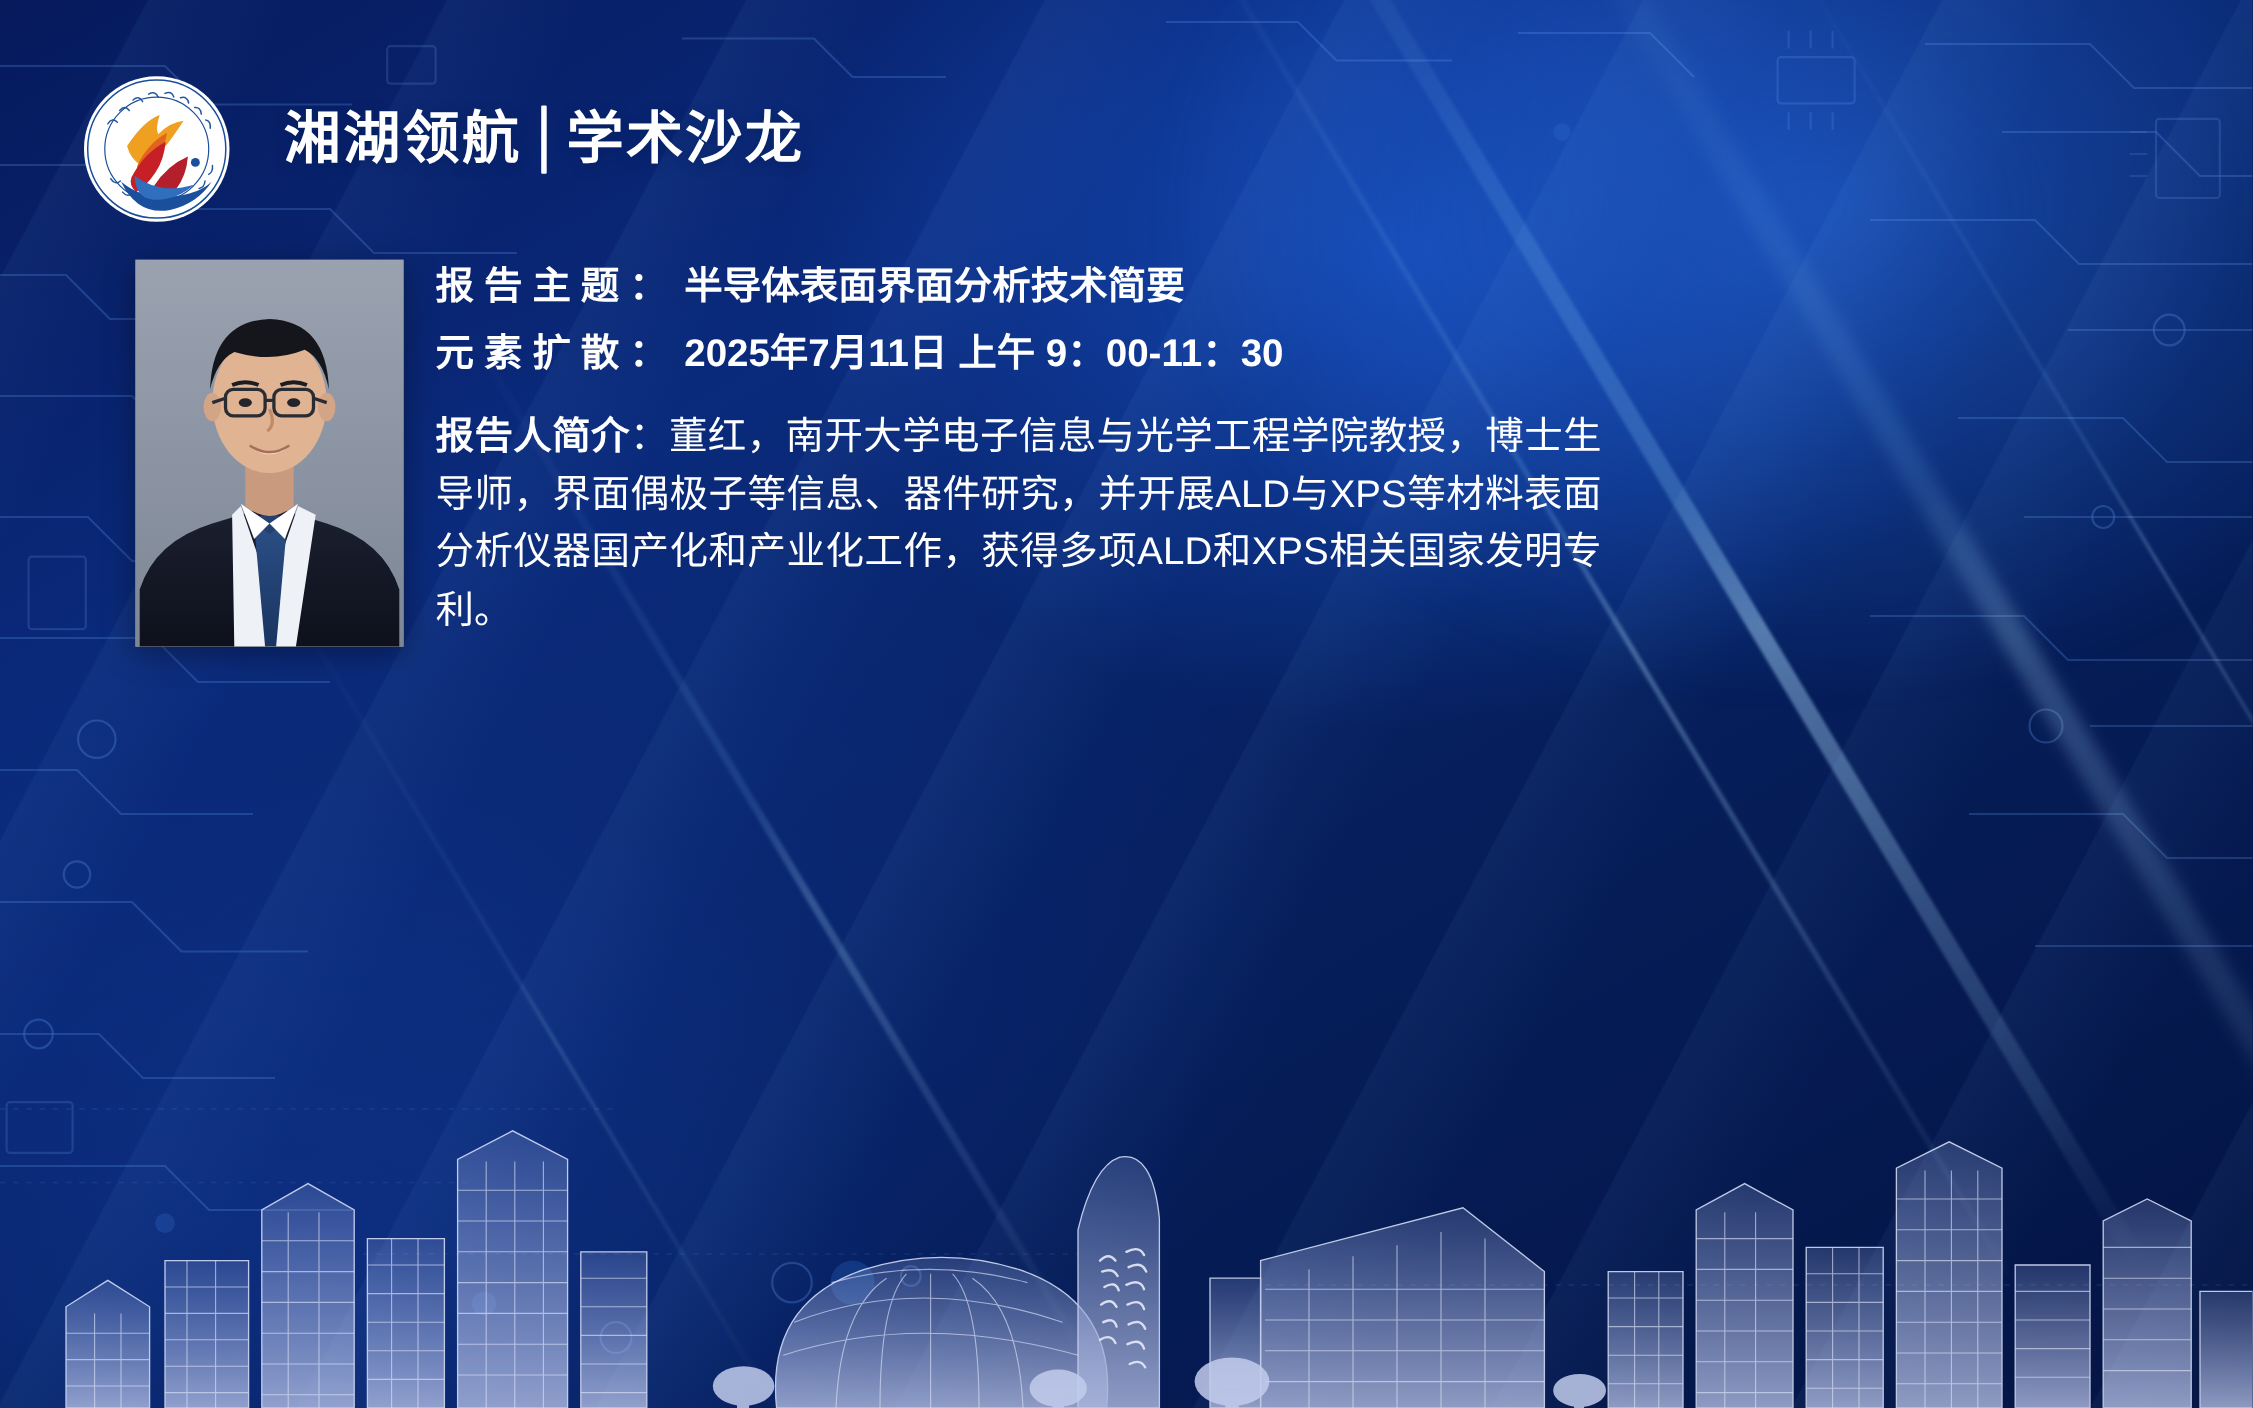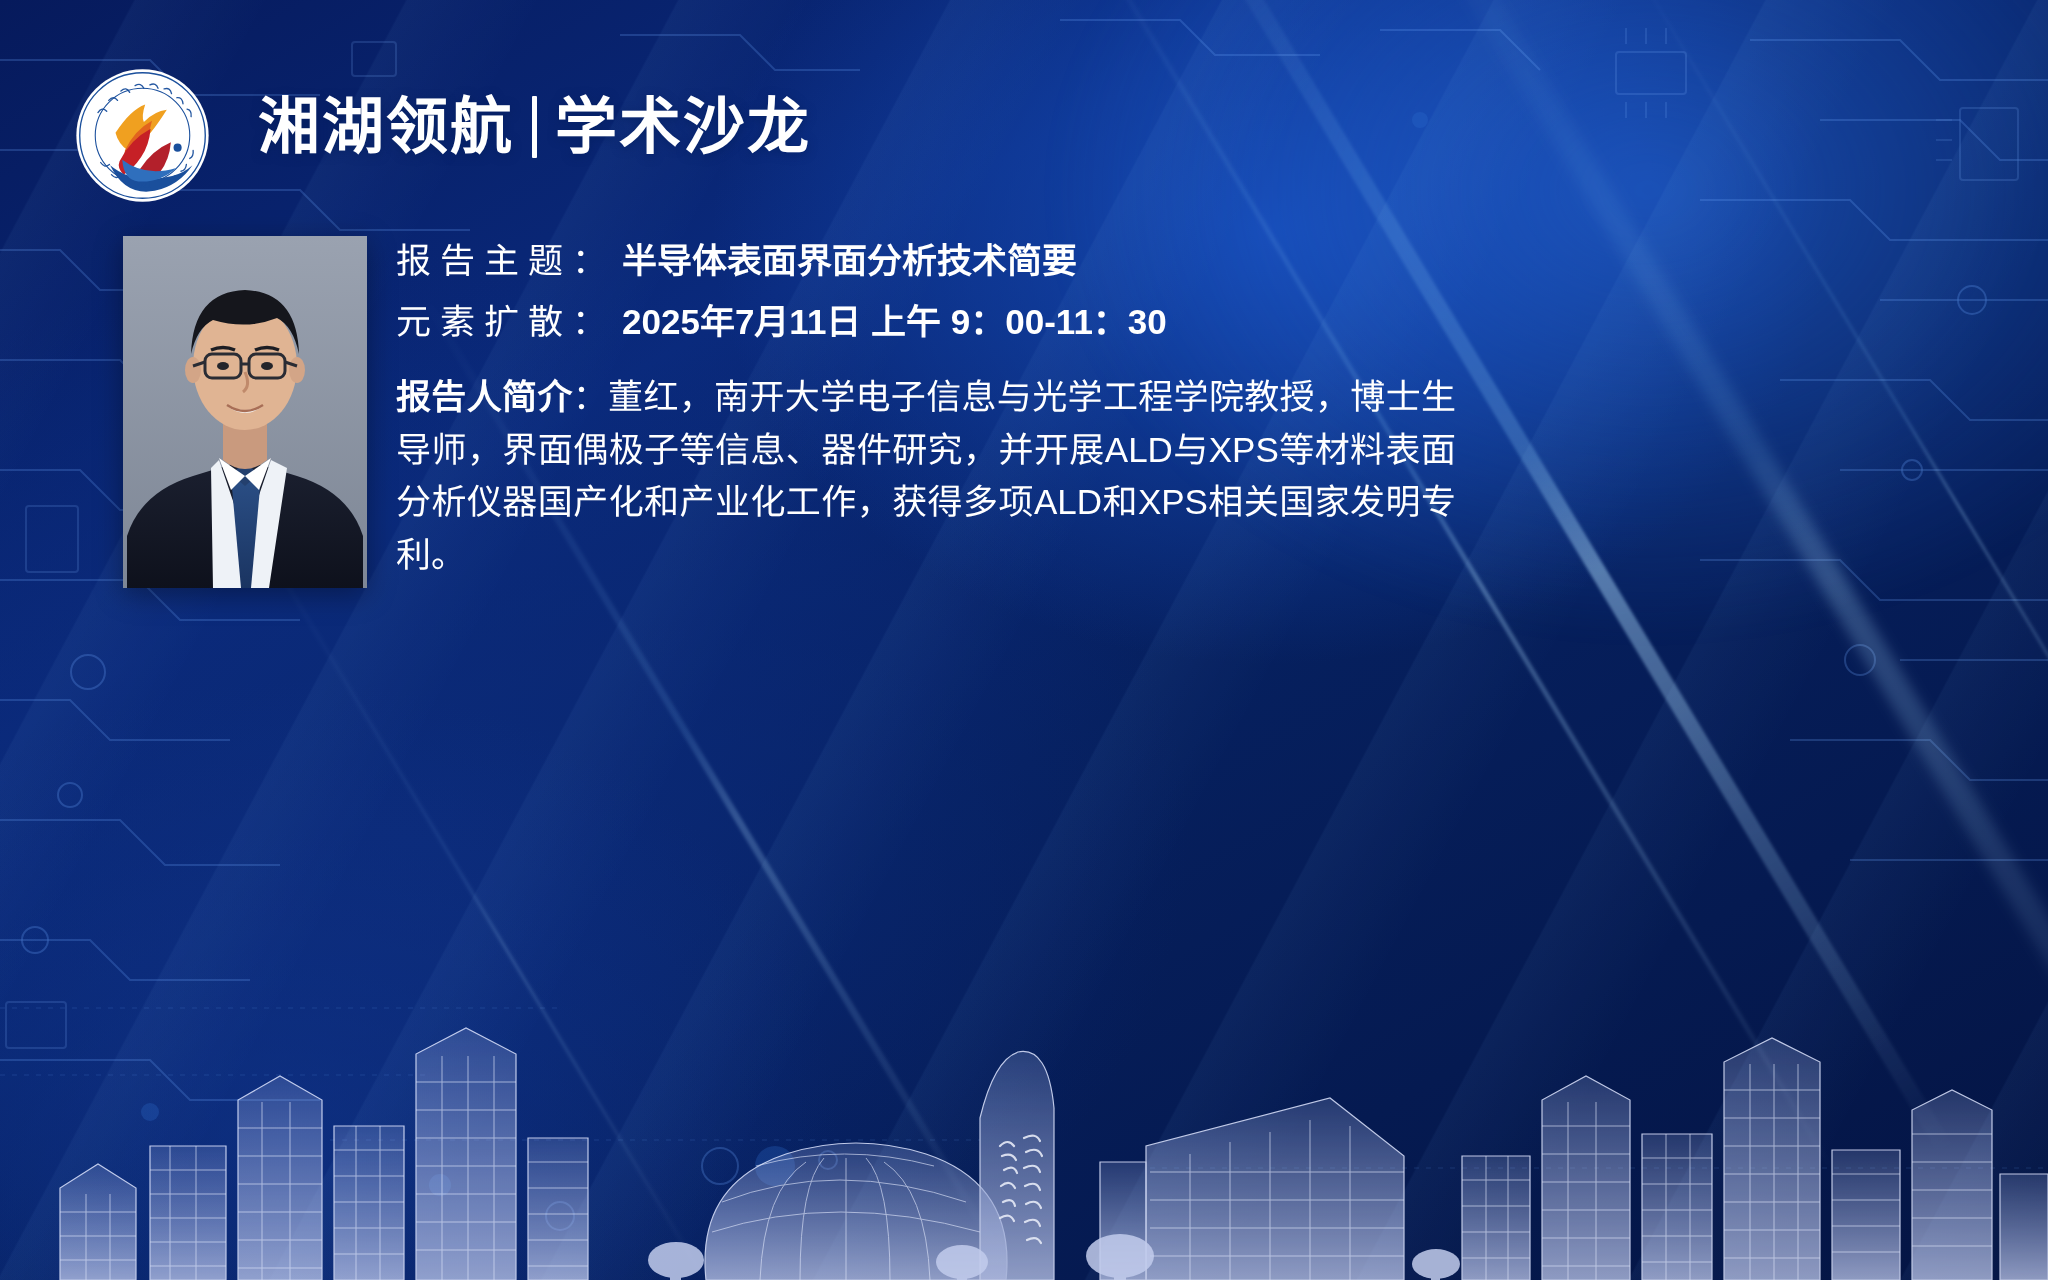--- a/index.html
+++ b/index.html
@@ -64,21 +64,21 @@
   .logo{
     position:absolute;left:75px;top:68px;width:135px;height:135px;
   }
   .title-wrap{
     position:absolute;left:258px;top:96px;
     display:flex;align-items:center;gap:0px;
     white-space:nowrap;
   }
   .title-main,.title-sub{
     color:#ffffff;
-    font-size:62px;
+    font-size:52px;
     font-weight:bold;
     letter-spacing:2px;
     line-height:1;
     text-shadow:0 2px 10px rgba(0,30,90,.55);
     font-family:"DejaVu Sans","Liberation Sans",sans-serif;
   }
   .title-divider{
     width:5px;height:62px;background:#ffffff;
     margin:0 18px;border-radius:1px;
   }
@@ -95,21 +95,21 @@
   .info{
     position:absolute;left:396px;top:236px;width:1500px;
     color:#ffffff;
   }
   .info-row{
     display:flex;align-items:baseline;
     margin-bottom:11px;
     font-size:35px;line-height:1.42;
   }
   .info-label{
-    font-weight:normal;
+    font-weight:bold;
     flex:none;
     letter-spacing:.5px;
   }
   .info-label.spaced{letter-spacing:9px;}
   .info-value{
     font-weight:700;
     margin-left:6px;
   }
   .bio{
     font-size:35px;line-height:1.50;margin-top:14px;width:1060px;

